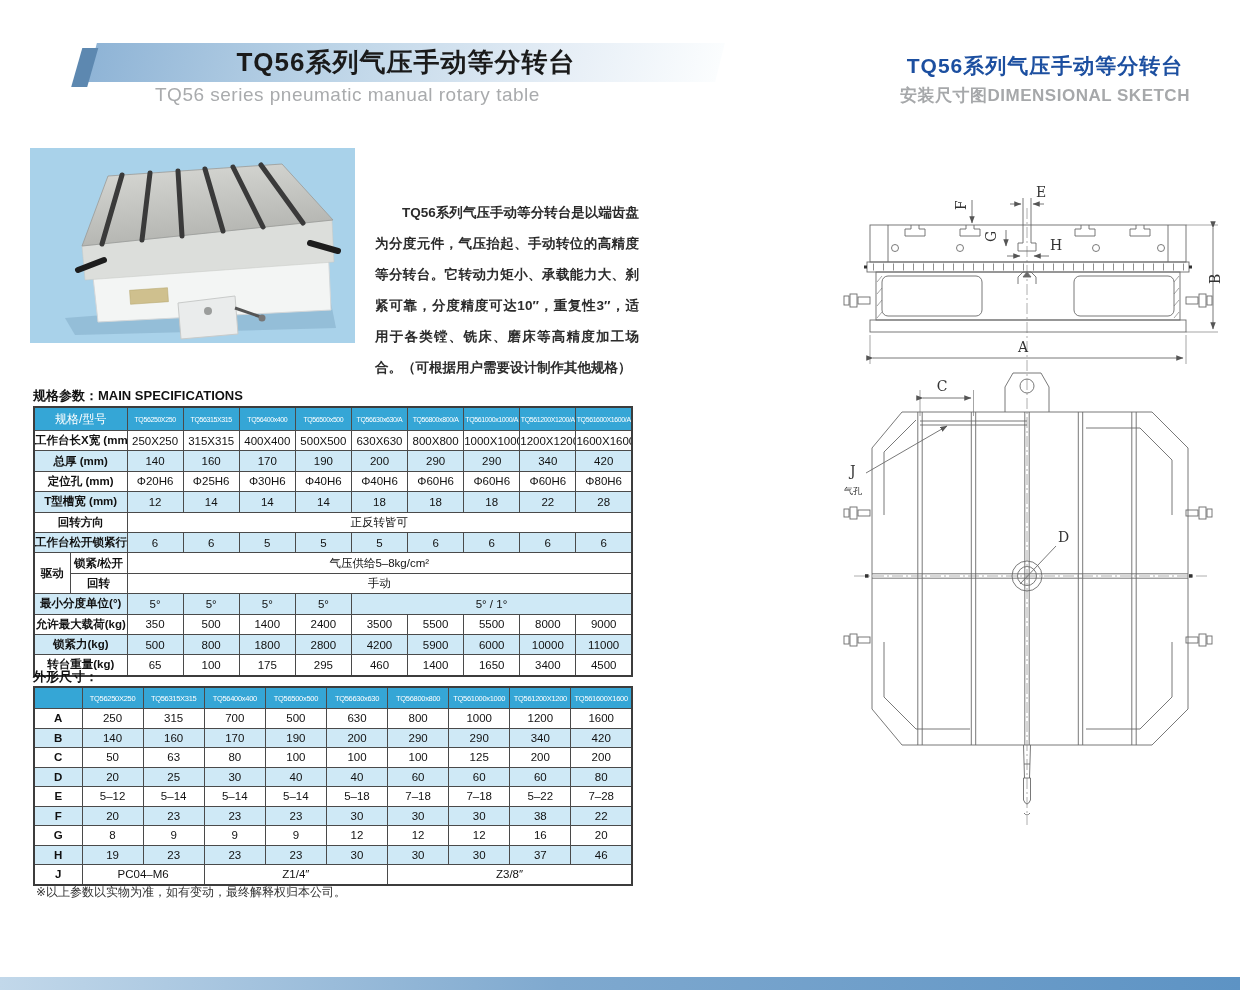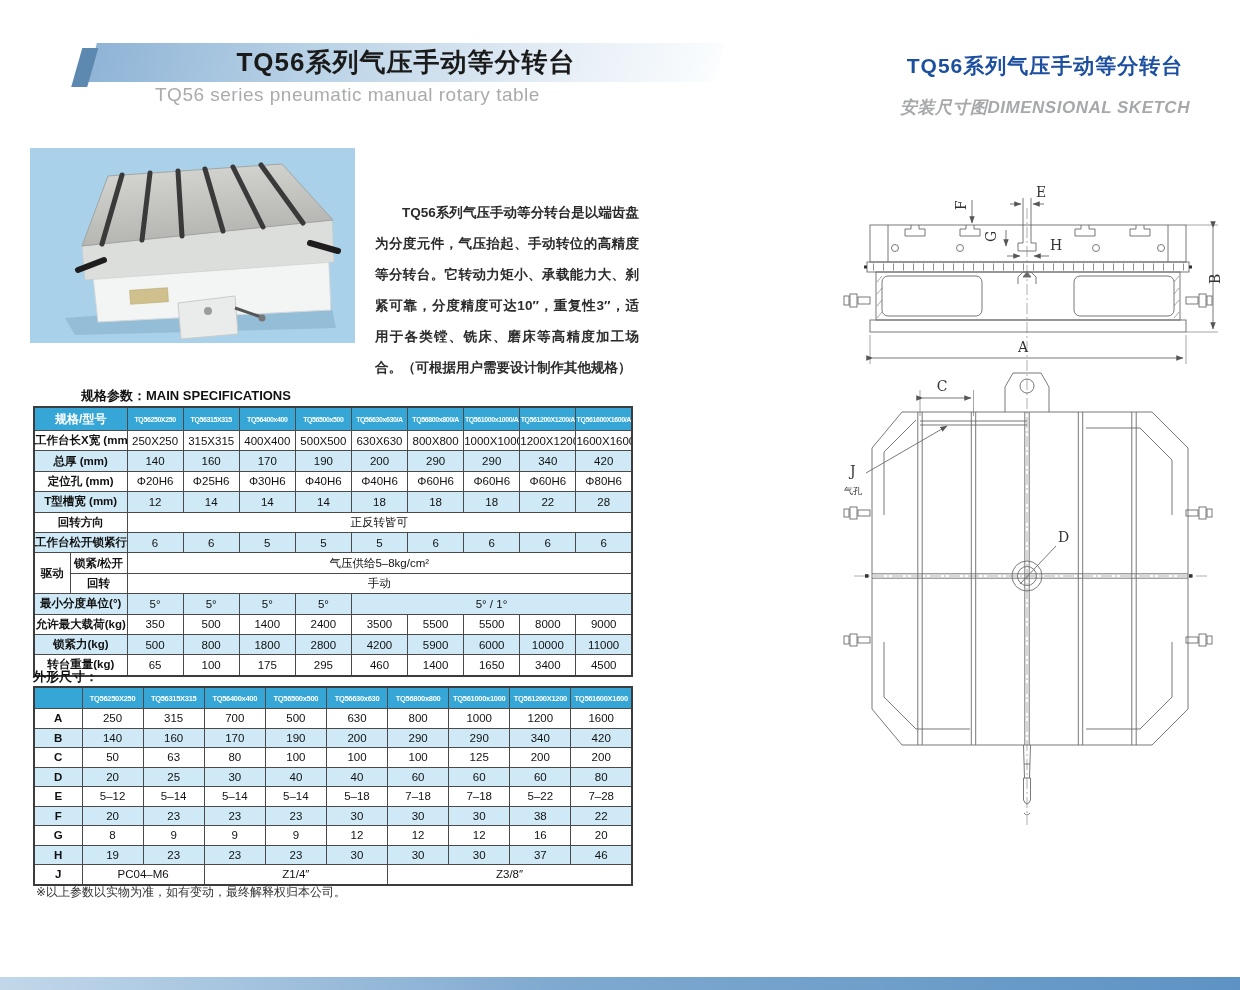--- a/index.html
+++ b/index.html
@@ -11,39 +11,39 @@
           background:linear-gradient(to right,#8fb4d6 0%,#b9d2e6 35%,#e6eef6 75%,#fbfdfe 100%);
           transform:skewX(-14deg);}
   .banner-accent{position:absolute;left:-14px;top:5px;width:16px;height:39px;background:#5d88b0;
           transform:skewX(-2deg);z-index:-1;}
   .banner h1{margin:0;transform:skewX(14deg);text-align:center;line-height:39px;
           font-size:26px;font-weight:bold;color:#1a1a1a;letter-spacing:1px;}
   .eng-sub{position:absolute;left:155px;top:84px;font-size:19px;color:#a9abad;letter-spacing:0.5px;text-align:center;}
 
   .sketch-head{position:absolute;left:895px;top:52px;width:300px;text-align:center;}
   .sketch-head .cn{font-size:21px;font-weight:bold;color:#1c4fa0;letter-spacing:1px;}
-  .sketch-head .en{margin-top:16px;font-size:17px;font-weight:bold;color:#a6a8aa;letter-spacing:0.5px;font-style:italic;}
+  .sketch-head .en{margin-top:4px;font-size:17px;font-weight:bold;color:#a6a8aa;letter-spacing:0.5px;}
 
   
   .photo{position:absolute;left:30px;top:148px;width:325px;height:195px;}
   .desc{position:absolute;left:375px;top:183px;width:264px;font-size:13.5px;line-height:31px;
         color:#2b2b2b;font-weight:bold;text-align:justify;text-indent:2em;}
 
   
   .drawing{position:absolute;left:820px;top:180px;width:420px;height:650px;}
   .drawing text{font-family:"DejaVu Serif","Liberation Serif",serif;font-size:14px;fill:#333;stroke:none;}
   .drawing .small{font-size:9px;font-family:"DejaVu Sans",sans-serif;}
 
   
   .sec-title{position:absolute;font-size:13px;font-weight:bold;color:#111;}
   #t1wrap{position:absolute;left:33px;top:406px;}
   #t2wrap{position:absolute;left:33px;top:686px;}
   table{border-collapse:collapse;table-layout:fixed;width:600px;border:2px solid #3c3c3c;}
   th,td{border:1px solid #4a4a4a;text-align:center;padding:0;overflow:hidden;white-space:nowrap;color:#111;}
-  th{background:#35a6d6;color:#fff;font-weight:bold;height:22px;margin-left:47px;}
+  th{background:#35a6d6;color:#fff;font-weight:normal;height:22px;margin-left:47px;}
   th.h1{font-size:12px;}
   th.h2{font-size:7px;letter-spacing:-0.4px;}
   #dims-table th{height:20px;}
   #dims-table th.h2{font-size:7.5px;letter-spacing:-0.3px;}
   #specs-table td{height:19.4px;font-size:11.5px;}
   #dims-table td{height:18.5px;font-size:11.5px;}
   td.lab{font-weight:bold;font-size:10.5px;}
   td.s{font-size:8px;}
   tr.shade td{background:#cfe9f6;}
 
@@ -221,21 +221,21 @@
       <text x="230" y="70">H</text>
       <text x="400" y="104" transform="rotate(-90 400 104)">B</text>
       <text x="203" y="172" text-anchor="middle">A</text>
       <text x="122" y="211" text-anchor="middle">C</text>
       <text x="238" y="362">D</text>
       <text x="30" y="296">J</text>
       <text x="24" y="314" class="small">气孔</text>
     </svg>
   </div>
 
-  <div class="sec-title" style="left:33px;top:387px;margin-left:48px;">规格参数：MAIN SPECIFICATIONS</div>
+  <div class="sec-title" style="left:33px;top:387px;">规格参数：MAIN SPECIFICATIONS</div>
   <div id="t1wrap">
     <table id="specs-table">
       <colgroup>
           <col style="width:36px">
           <col style="width:57px">
           <col>
           <col>
           <col>
           <col>
           <col>

